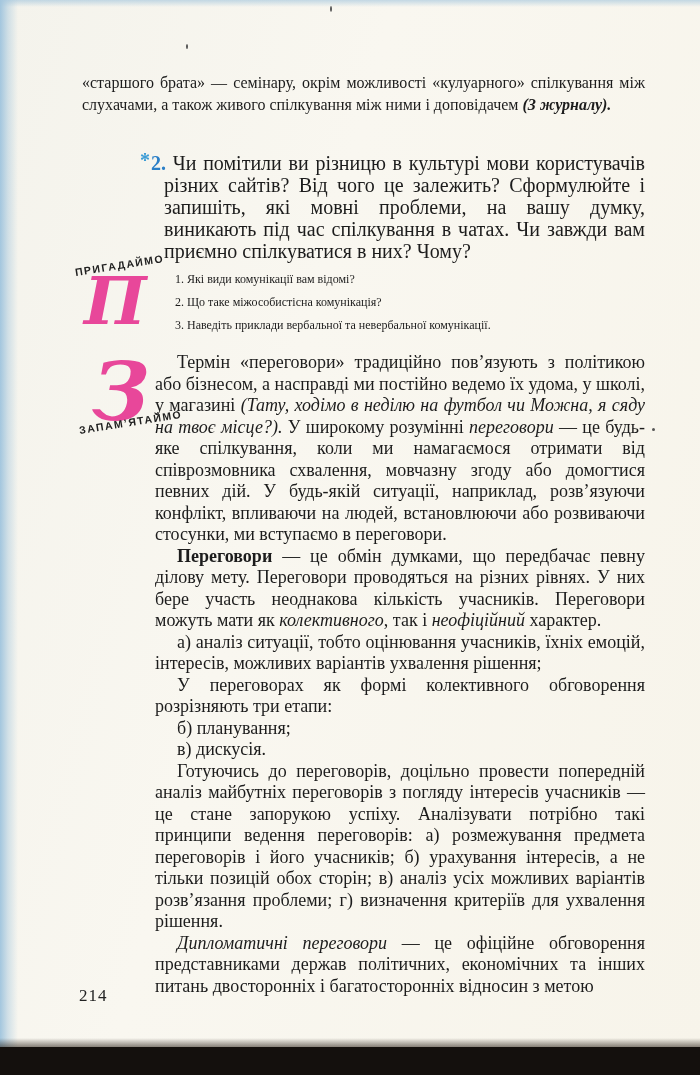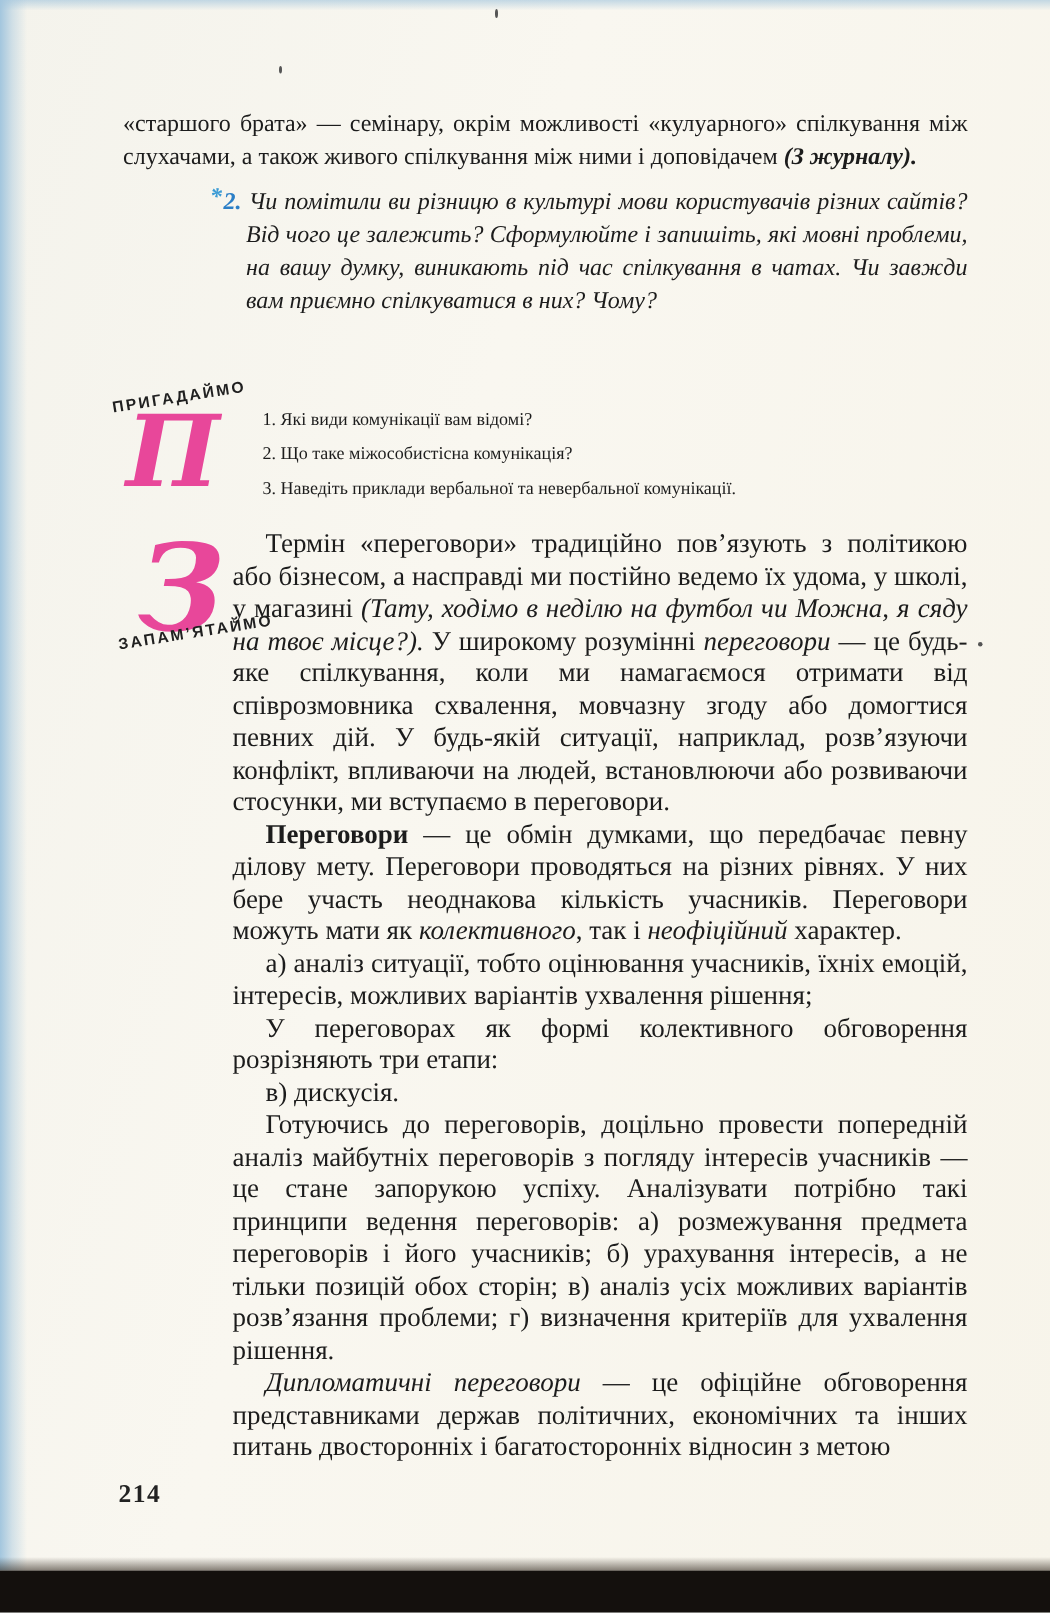--- a/index.html
+++ b/index.html
@@ -26,23 +26,23 @@
   .edge-bottom::before{
     content:"";position:absolute;top:-9px;left:0;right:0;height:9px;
     background:linear-gradient(to bottom, rgba(70,52,35,0), rgba(40,30,20,0.55));
   }
   .top-para{
     position:absolute;left:82px;top:56px;width:563px;
     font-size:16px;line-height:22px;text-align:justify;
   }
   .src{font-style:italic;font-weight:bold;}
   .exercise{
-    position:absolute;left:140px;top:124px;width:505px;
-    font-size:16px;line-height:22px;text-align:justify;
-    padding-left:24px;text-indent:-24px;box-sizing:border-box;font-style:italic;
+    position:absolute;left:140px;top:152px;width:505px;
+    font-size:20px;line-height:22px;text-align:justify;
+    padding-left:24px;text-indent:-24px;box-sizing:border-box;
   }
   .blue{color:#2b7fc7;font-weight:bold;}
   .star{color:#3a9bd5;position:relative;top:-3px;margin-right:1px;}
   .recall-label,.remember-label{
     position:absolute;
     font-family:"Liberation Sans", sans-serif;
     font-size:10.5px;font-weight:bold;letter-spacing:1.5px;color:#202020;
     transform:rotate(-9deg);transform-origin:left bottom;white-space:nowrap;
   }
   .recall-label{left:76px;top:266px;}
@@ -62,21 +62,21 @@
   .main-text{
     position:absolute;left:155px;top:352px;width:490px;
     font-size:18px;line-height:21.5px;text-align:justify;
   }
   .main-text p{margin:0;}
   .ind{text-indent:22px;}
   .it{font-style:italic;}
   .bd{font-weight:bold;}
   .page-number{
     position:absolute;left:79px;top:986px;
-    font-size:17px;letter-spacing:1px;color:#222;font-weight:bold;
+    font-size:17px;letter-spacing:1px;color:#222;
   }
   .speck{position:absolute;background:#555;border-radius:50%;}
   .speck1{left:186px;top:44px;width:2px;height:5px;}
   .speck2{left:330px;top:6px;width:2px;height:6px;}
   .speck3{left:652px;top:428px;width:3px;height:3px;}
 </style>
 </head>
 <body>
 
 <div class="page">
@@ -102,20 +102,21 @@
   </div>
 
   <div class="big-letter letter-z">З</div>
   <div class="remember-label">ЗАПАМ’ЯТАЙМО</div>
 
   <div class="main-text">
     <p class="ind"><span>Термін «переговори» традиційно пов’язують з політикою або бізнесом, а насправді ми постійно ведемо їх удома, у школі, у магазині </span><span class="it">(Тату, ходімо в неділю на футбол чи Можна, я сяду на твоє місце?).</span><span> У широкому розумінні </span><span class="it">переговори</span><span> — це будь-яке спілкування, коли ми намагаємося отримати від співрозмовника схвалення, мовчазну згоду або домогтися певних дій. У будь-якій ситуації, наприклад, розв’язуючи конфлікт, впливаючи на людей, встановлюючи або розвиваючи стосунки, ми вступаємо в переговори.</span></p>
     <p class="ind"><span class="bd">Переговори</span><span> — це обмін думками, що передбачає певну ділову мету. Переговори проводяться на різних рівнях. У них бере участь неоднакова кількість учасників. Переговори можуть мати як </span><span class="it">колективного</span><span>, так і </span><span class="it">неофіційний</span><span> характер.</span></p>
     <p class="ind">а) аналіз ситуації, тобто оцінювання учасників, їхніх емоцій, інтересів, можливих варіантів ухвалення рішення;</p>
     <p class="ind">У переговорах як формі колективного обговорення розрізняють три етапи:</p>
+    <p class="ind">б) планування;</p>
     <p class="ind">в) дискусія.</p>
     <p class="ind">Готуючись до переговорів, доцільно провести попередній аналіз майбутніх переговорів з погляду інтересів учасників — це стане запорукою успіху. Аналізувати потрібно такі принципи ведення переговорів: а) розмежування предмета переговорів і його учасників; б) урахування інтересів, а не тільки позицій обох сторін; в) аналіз усіх можливих варіантів розв’язання проблеми; г) визначення критеріїв для ухвалення рішення.</p>
     <p class="ind"><span class="it">Дипломатичні переговори</span><span> — це офіційне обговорення представниками держав політичних, економічних та інших питань двосторонніх і багатосторонніх відносин з метою</span></p>
   </div>
 
   <div class="page-number">214</div>
 
   <div class="edge-bottom"></div>
 </div>
 

